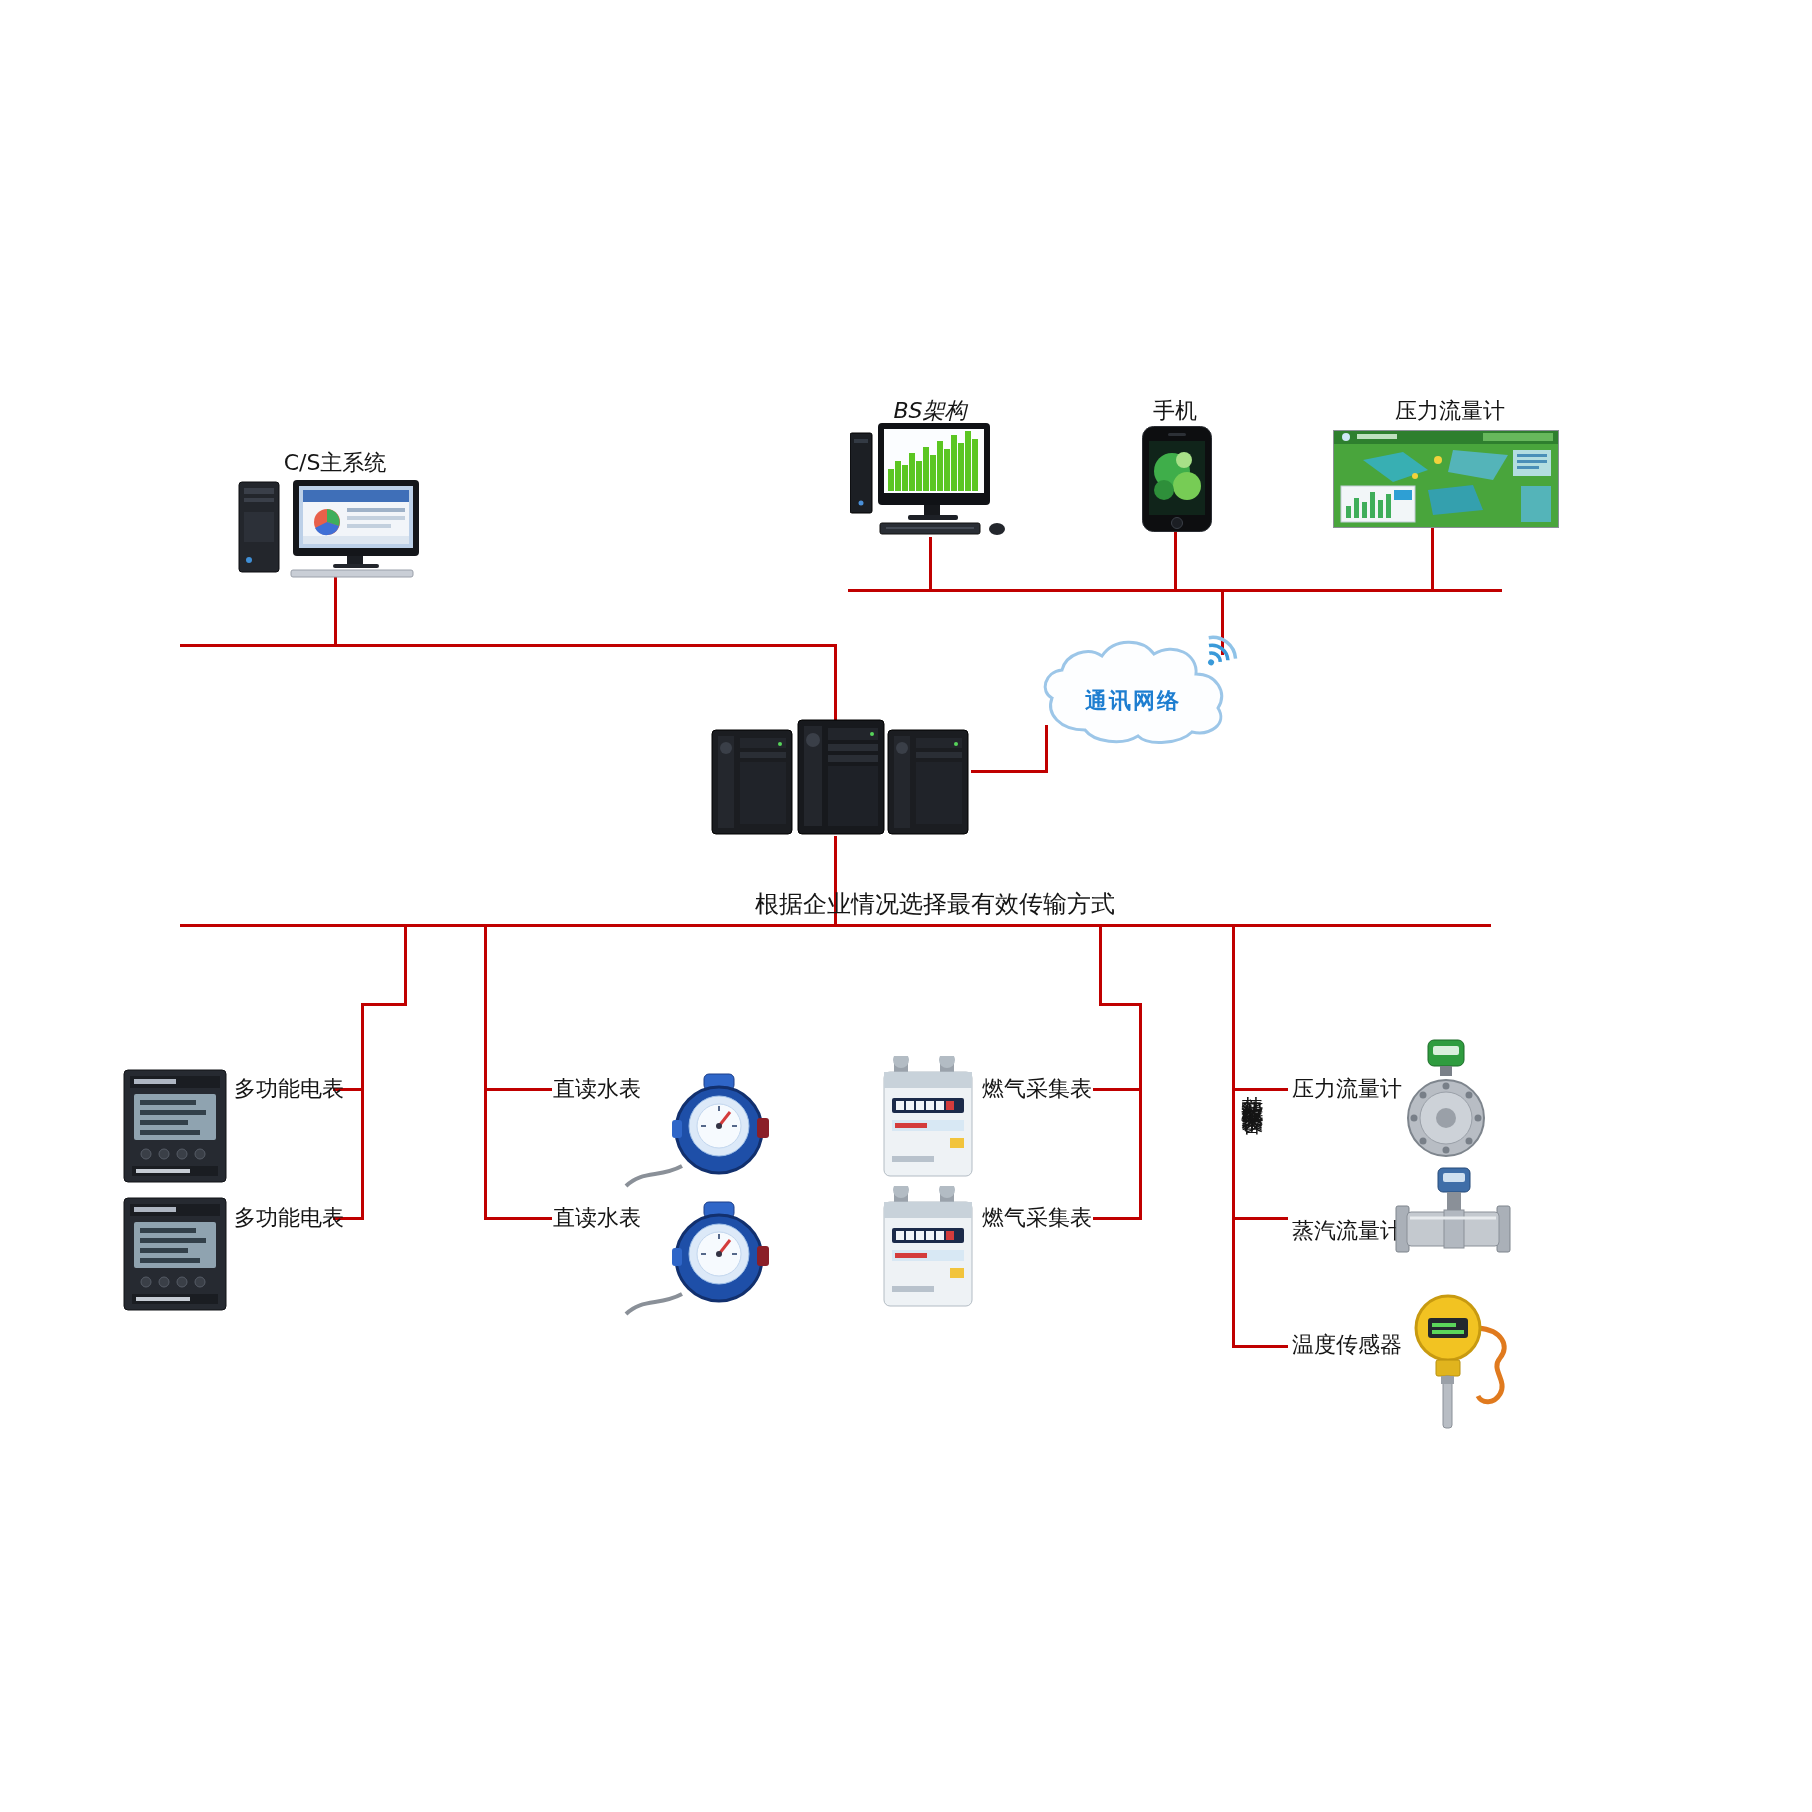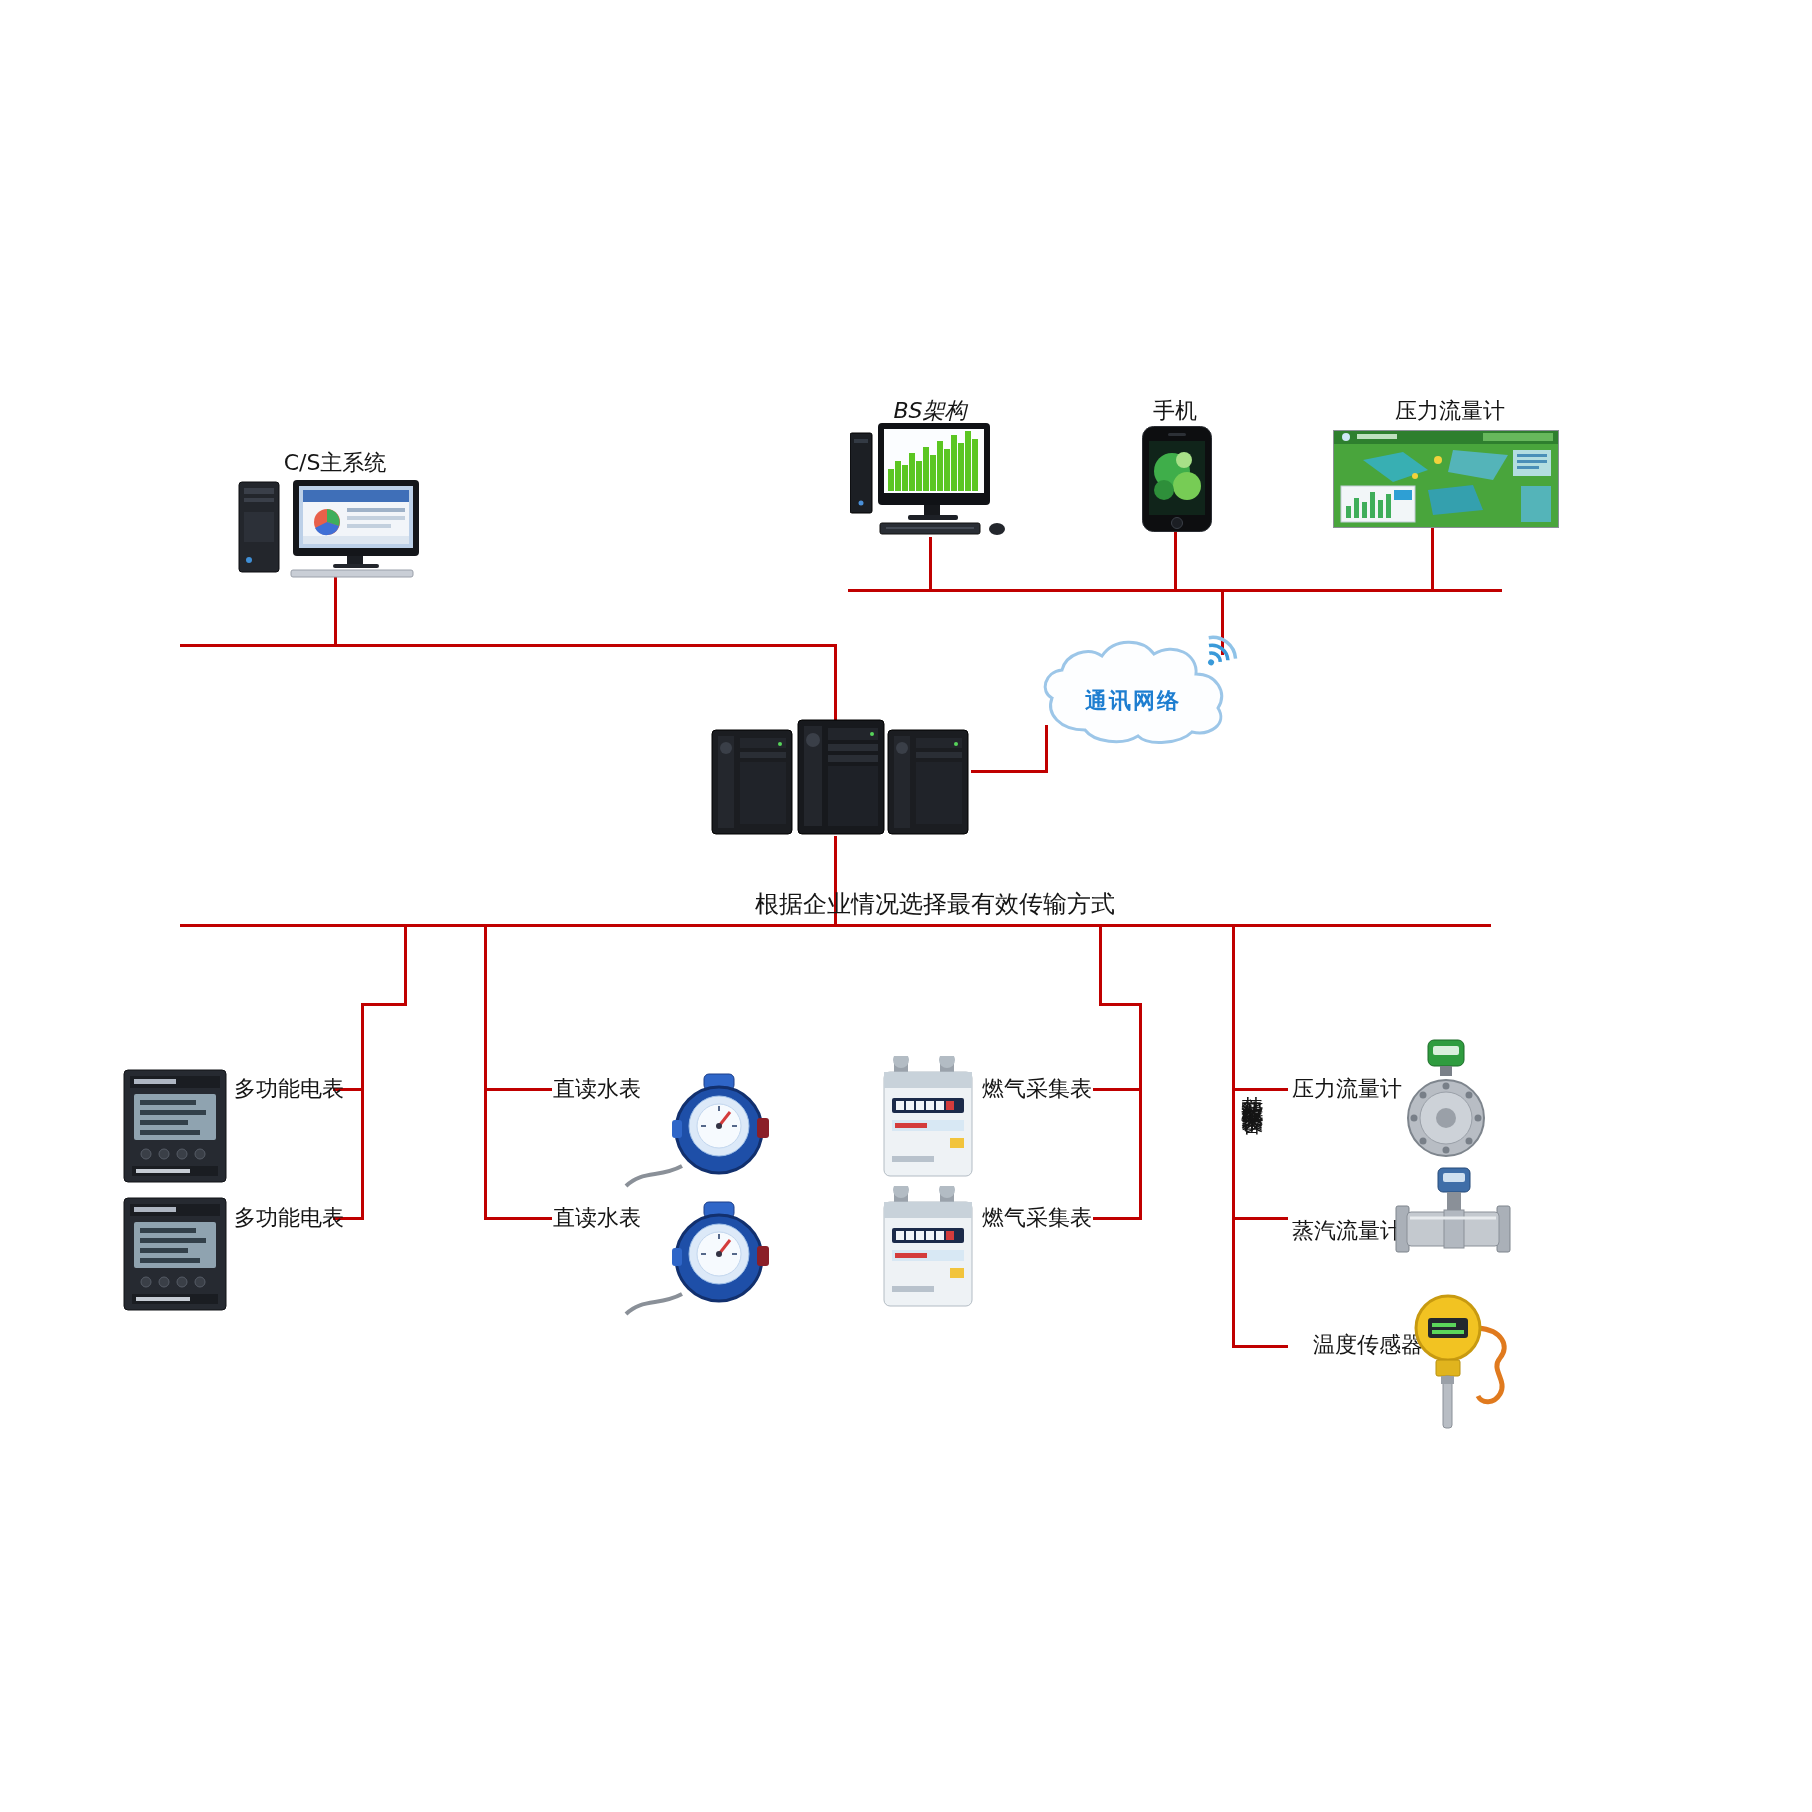--- a/index.html
+++ b/index.html
@@ -212,21 +212,21 @@
 
   <div class="lbl lbl-left" style="left:234px;top:1076px;width:115px;">多功能电表</div>
   <div class="lbl lbl-left" style="left:234px;top:1205px;width:115px;">多功能电表</div>
   <div class="lbl lbl-left" style="left:553px;top:1076px;width:95px;">直读水表</div>
   <div class="lbl lbl-left" style="left:553px;top:1205px;width:95px;">直读水表</div>
   <div class="lbl lbl-left" style="left:982px;top:1076px;width:112px;">燃气采集表</div>
   <div class="lbl lbl-left" style="left:982px;top:1205px;width:112px;">燃气采集表</div>
   <div class="vert-label" style="left:1240px;top:1078px;height:256px;">其它能源数据采集设备</div>
   <div class="lbl lbl-left" style="left:1292px;top:1076px;width:115px;">压力流量计</div>
   <div class="lbl lbl-left" style="left:1292px;top:1205px;width:115px;margin-top:13px;">蒸汽流量计</div>
-  <div class="lbl lbl-left" style="left:1292px;top:1332px;width:115px;margin-left:21px;">温度传感器</div>
+  <div class="lbl lbl-left" style="left:1292px;top:1332px;width:115px;">温度传感器</div>
 
   <div class="dev" style="left:122px;top:1068px;">
     <svg width="108" height="116" viewBox="0 0 108 116">
       <rect x="2" y="2" width="102" height="112" rx="4" fill="#262a31" stroke="#101216"></rect>
       <rect x="8" y="8" width="90" height="12" fill="#1a1d22"></rect>
       <rect x="12" y="11" width="42" height="5" fill="#aeb6c2"></rect>
       <rect x="12" y="26" width="82" height="46" rx="2" fill="#8fa3b0"></rect>
       <rect x="18" y="32" width="56" height="5" fill="#32404a"></rect>
       <rect x="18" y="42" width="66" height="5" fill="#32404a"></rect>
       <rect x="18" y="52" width="48" height="5" fill="#32404a"></rect>

